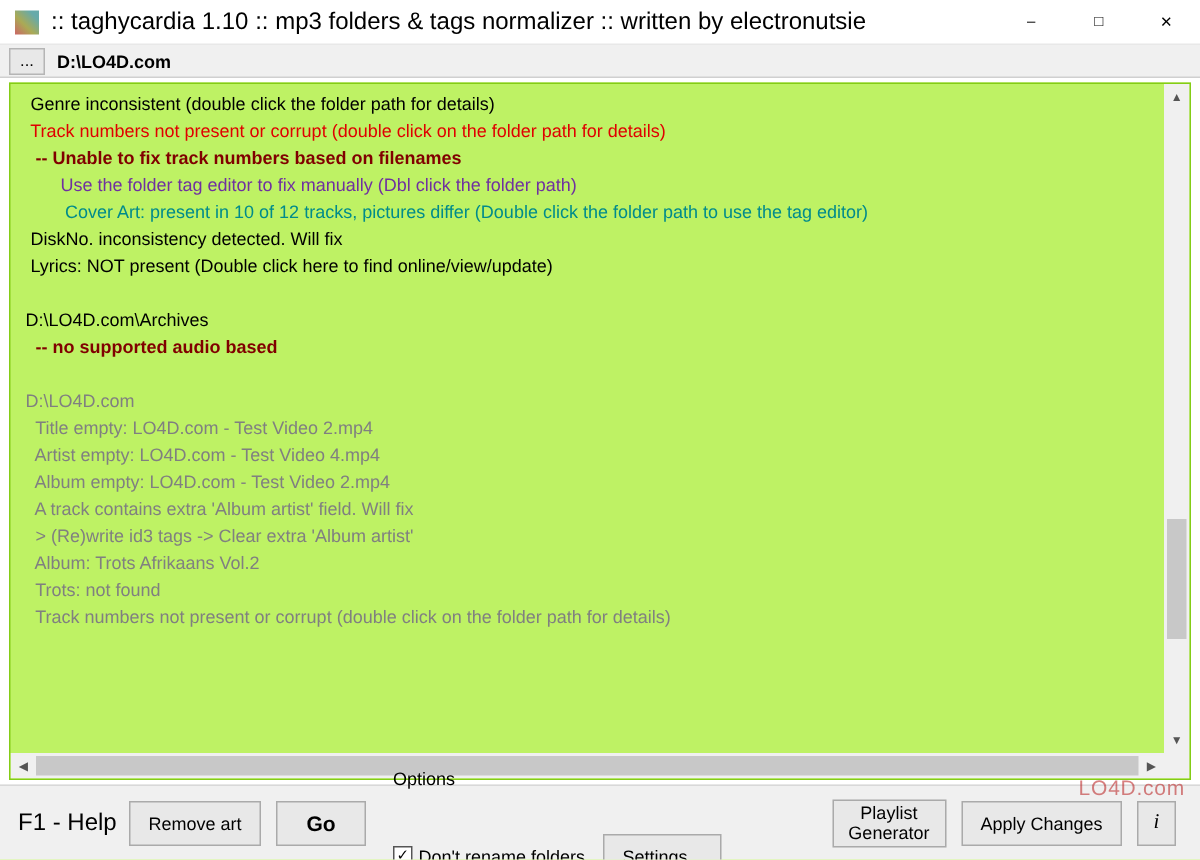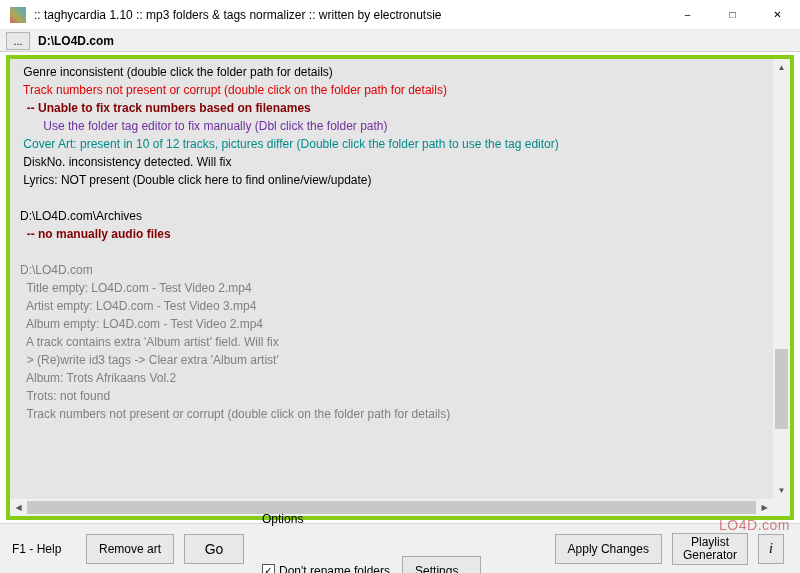--- a/index.html
+++ b/index.html
@@ -22,21 +22,21 @@
     border-bottom: 1px solid #e8e8e8;
   }
   .titlebar .app-icon {
     width: 16px; height: 16px;
     margin: 0 8px 0 10px;
     background: linear-gradient(45deg,#c66,#aa5 40%,#6aa 80%);
     display:inline-block;
   }
   .titlebar .title {
     flex: 1;
-    font-size: 12px;
+    font-size: 16px;
     color: #000;
   }
   .titlebar .win-controls { display: flex; height: 100%; }
   .titlebar .win-btn {
     width: 45px; height: 100%;
     display: flex; align-items: center; justify-content: center;
     font-family: "Segoe MDL2 Assets","Segoe UI Symbol",sans-serif;
     font-size: 10px;
     color: #000;
   }
@@ -56,23 +56,23 @@
     display:flex;align-items:center;justify-content:center;
     font-size: 11px;
   }
   .pathbar .path {
     font-weight: bold;
     font-size: 12px;
   }
   .main-area {
     position: relative;
     margin: 3px 6px 0 6px;
-    border: 4px solid #84cc16;
+    border: 1px solid #84cc16;
     height: 465px;
-    background: #e5e5e5;
+    background: #bef264;
     overflow: hidden;
   }
   .log-viewport {
     position: absolute;
     left: 0; top: 0;
     right: 17px;
     bottom: 17px;
     padding: 4px 6px 4px 10px;
     overflow: hidden;
   }
@@ -81,21 +81,21 @@
     line-height: 18px;
     font-size: 12px;
   }
   .highlight-row {
     background: #eef4fa;
   }
   .c-black  { color: #000; }
   .c-red    { color: #e00000; }
   .c-maroon { color: #800000; font-weight: bold; }
   .c-purple { color: #7030a0; }
-  .c-teal   { color: #008b8b; }
+  .c-teal   { color: #008b8b; margin-left: 23px; }
   .c-gray   { color: #808080; }
   .vscroll {
     position: absolute;
     right: 0; top: 0; bottom: 17px; width: 17px;
     background: #f0f0f0;
   }
   .vscroll .arrow {
     position: absolute; left: 0; right: 0; height: 17px;
     display:flex;align-items:center;justify-content:center;
     font-size: 8px; color:#555;
@@ -133,32 +133,32 @@
     height: 50px;
     background: #f0f0f0;
     border-top: 1px solid #d8d8d8;
     display: flex;
     align-items: center;
     padding: 0 6px;
   }
   .bottombar .help {
     width: 80px;
     padding-left: 6px;
-    font-size: 12px;
+    font-size: 16px;
   }
   .btn {
     height: 30px;
     padding: 0 12px;
     border: 1px solid #aaa;
     background: #e8e8e8;
     font-size: 12px;
     display:flex;align-items:center;justify-content:center;
     margin-right: 10px;
   }
-  .btn.go { width: 60px; font-size: 14px; }
+  .btn.go { width: 60px; font-size: 14px; font-weight: bold; }
   .optgroup {
     display:flex; flex-direction:column;
     margin: 0 4px 0 8px;
     gap: 28px;
   }
   .optgroup .lbl { font-size: 12px; margin-bottom: 2px; }
   .optgroup .row { display:flex; align-items:center; gap:12px; }
   .chk { display:flex; align-items:center; gap:4px; font-size:12px; }
   .chk .box {
     width:13px;height:13px;border:1px solid #555;background:#fff;
@@ -195,25 +195,25 @@
   <div class="log-viewport" id="log-viewport">
       <div class="log-line c-black"> Genre inconsistent (double click the folder path for details)</div>
       <div class="log-line c-red"> Track numbers not present or corrupt (double click on the folder path for details)</div>
       <div class="log-line c-maroon">  -- Unable to fix track numbers based on filenames</div>
       <div class="log-line c-purple">       Use the folder tag editor to fix manually (Dbl click the folder path)</div>
       <div class="log-line c-teal"> Cover Art: present in 10 of 12 tracks, pictures differ (Double click the folder path to use the tag editor)</div>
       <div class="log-line c-black"> DiskNo. inconsistency detected. Will fix</div>
       <div class="log-line c-black"> Lyrics: NOT present (Double click here to find online/view/update)</div>
       <div class="log-line c-black"> </div>
       <div class="log-line c-black">D:\LO4D.com\Archives</div>
-      <div class="log-line c-maroon">  -- no manually audio files</div>
+      <div class="log-line c-maroon">  -- no supported audio based</div>
       <div class="log-line c-black"> </div>
       <div class="log-line c-gray">D:\LO4D.com</div>
       <div class="log-line c-gray">  Title empty: LO4D.com - Test Video 2.mp4</div>
-      <div class="log-line c-gray">  Artist empty: LO4D.com - Test Video 3.mp4</div>
+      <div class="log-line c-gray">  Artist empty: LO4D.com - Test Video 4.mp4</div>
       <div class="log-line c-gray">  Album empty: LO4D.com - Test Video 2.mp4</div>
       <div class="log-line c-gray">  A track contains extra 'Album artist' field. Will fix</div>
       <div class="log-line c-gray">  &gt; (Re)write id3 tags -&gt; Clear extra 'Album artist'</div>
       <div class="log-line c-gray">  Album: Trots Afrikaans Vol.2</div>
       <div class="log-line c-gray">  Trots: not found</div>
       <div class="log-line c-gray">  Track numbers not present or corrupt (double click on the folder path for details)</div>
     </div>
 
   <div class="vscroll">
     <div class="arrow up">▲</div>
@@ -239,21 +239,21 @@
       <label class="chk">
         <span class="box">✓</span>
         <span>Don't rename folders</span>
       </label>
       <div class="btn" style="margin-right:16px">Settings...</div>
     </div>
   </div>
 
   <div style="flex:1"></div>
 
-  <div class="btn">Apply Changes</div>
   <div class="btn twoline">
     <span>Playlist</span>
     <span>Generator</span>
   </div>
+  <div class="btn">Apply Changes</div>
   <div class="btn small-i">i</div>
 </div>
 
 <div class="watermark">LO4D.com</div>
 
 </body></html>

